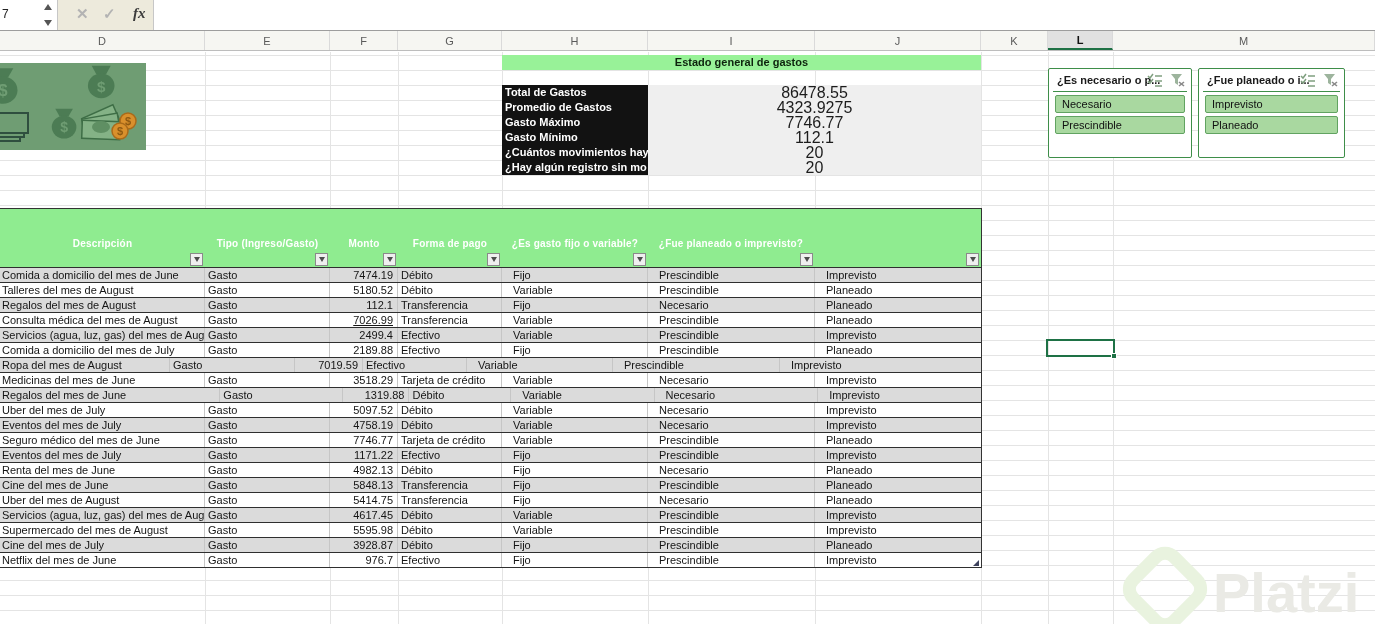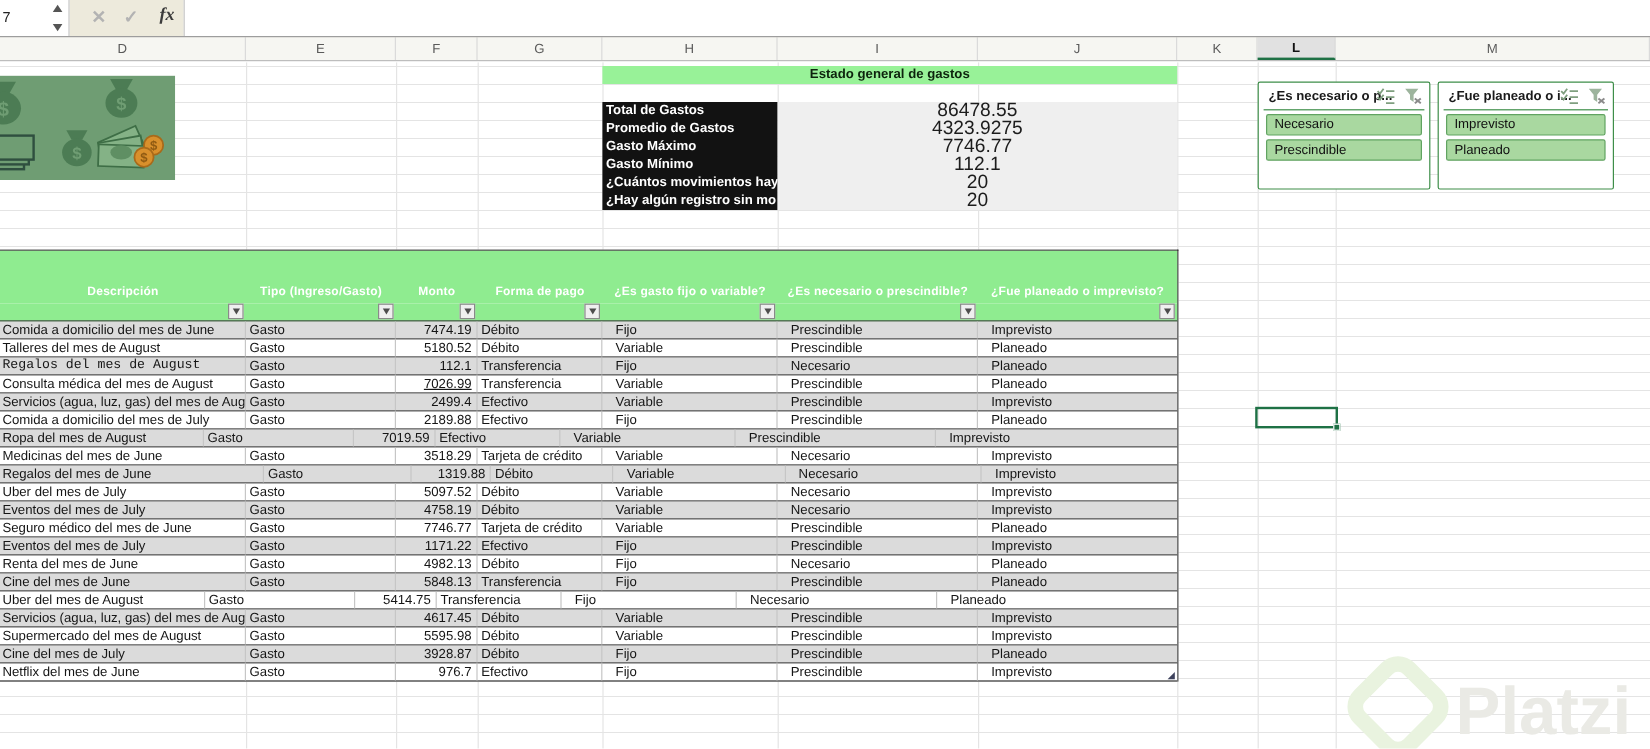--- a/index.html
+++ b/index.html
@@ -235,21 +235,20 @@
       </div>
   </div>
 
   <div class="xtable">
     <div class="thead" id="table-head">
         <div class="hc" style="width: 205px;">Descripción</div>
         <div class="hc" style="width: 125px;">Tipo (Ingreso/Gasto)</div>
         <div class="hc" style="width: 68px;">Monto</div>
         <div class="hc" style="width: 104px;">Forma de pago</div>
         <div class="hc" style="width: 146px;">¿Es gasto fijo o variable?</div>
-        <div class="hc" style="width: 167px;">¿Es necesario o prescindible?</div>
         <div class="hc" style="width: 166px;">¿Fue planeado o imprevisto?</div>
       </div>
     <div class="tfilter" id="table-filter">
         <div class="fc" style="width: 205px;">
           <div class="drop">
             <span class="tri"></span>
           </div>
         </div>
         <div class="fc" style="width: 125px;">
           <div class="drop">
@@ -295,21 +294,21 @@
         <div class="trow">
           <div class="tc a-desc" style="width: 205px;">Talleres del mes de August</div>
           <div class="tc a-left" style="width: 125px;">Gasto</div>
           <div class="tc a-right" style="width: 68px;">5180.52</div>
           <div class="tc a-left" style="width: 104px;">Débito</div>
           <div class="tc a-ind" style="width: 146px;">Variable</div>
           <div class="tc a-ind" style="width: 167px;">Prescindible</div>
           <div class="tc a-ind" style="width: 166px;">Planeado</div>
         </div>
         <div class="trow odd">
-          <div class="tc a-desc" style="width: 205px; font-family: Liberation Mono, monospace;">Regalos del mes de August</div>
+          <div class="tc a-desc" style="width: 205px;">Regalos del mes de August</div>
           <div class="tc a-left" style="width: 125px;">Gasto</div>
           <div class="tc a-right" style="width: 68px;">112.1</div>
           <div class="tc a-left" style="width: 104px;">Transferencia</div>
           <div class="tc a-ind" style="width: 146px;">Fijo</div>
           <div class="tc a-ind" style="width: 167px;">Necesario</div>
           <div class="tc a-ind" style="width: 166px;">Planeado</div>
         </div>
         <div class="trow">
           <div class="tc a-desc" style="width: 205px;">Consulta médica del mes de August</div>
           <div class="tc a-left" style="width: 125px;">Gasto</div>
@@ -412,21 +411,21 @@
         <div class="trow odd">
           <div class="tc a-desc" style="width: 205px;">Cine del mes de June</div>
           <div class="tc a-left" style="width: 125px;">Gasto</div>
           <div class="tc a-right" style="width: 68px;">5848.13</div>
           <div class="tc a-left" style="width: 104px;">Transferencia</div>
           <div class="tc a-ind" style="width: 146px;">Fijo</div>
           <div class="tc a-ind" style="width: 167px;">Prescindible</div>
           <div class="tc a-ind" style="width: 166px;">Planeado</div>
         </div>
         <div class="trow">
-          <div class="tc a-desc" style="width: 171px;">Uber del mes de August</div>
+          <div class="tc a-desc" style="width: 205px;">Uber del mes de August</div>
           <div class="tc a-left" style="width: 125px;">Gasto</div>
           <div class="tc a-right" style="width: 68px;">5414.75</div>
           <div class="tc a-left" style="width: 104px;">Transferencia</div>
           <div class="tc a-ind" style="width: 146px;">Fijo</div>
           <div class="tc a-ind" style="width: 167px;">Necesario</div>
           <div class="tc a-ind" style="width: 166px;">Planeado</div>
         </div>
         <div class="trow odd">
           <div class="tc a-desc" style="width: 205px;">Servicios (agua, luz, gas) del mes de August</div>
           <div class="tc a-left" style="width: 125px;">Gasto</div>

